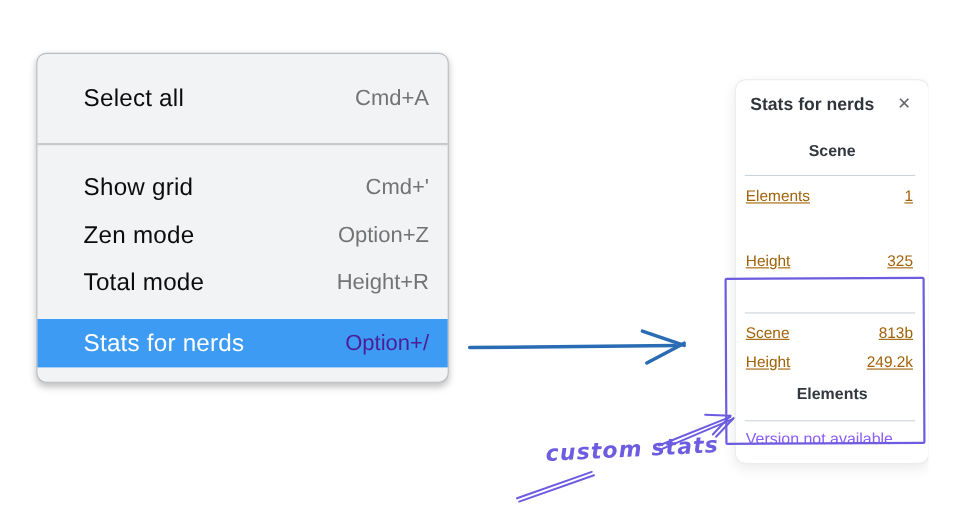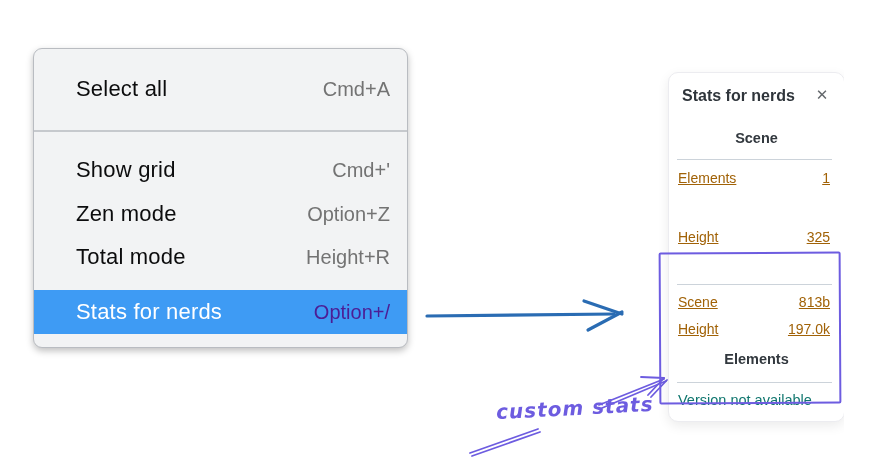--- a/index.html
+++ b/index.html
@@ -108,21 +108,21 @@
     color: #a16207;
     text-decoration: underline;
   }
   .stat-note {
     position: absolute;
     left: 9px; right: 8px;
     height: 24px;
     display: flex;
     align-items: center;
     font-size: 14.5px;
-    color: #0f766e;
+    color: #8b5cf6;
     white-space: nowrap;
   }
 
   
   .purple-box {
     position: absolute;
     left: 659px; top: 252px;
     width: 182px; height: 152px;
     border: 2px solid #6d5ce0;
     border-radius: 2px;
@@ -226,21 +226,21 @@
     </div>
 
     <div class="sec-hr" style="top:211px"></div>
 
     <div class="stat-row" style="top:217px">
       <span>Scene</span>
       <span>813b</span>
     </div>
     <div class="stat-row" style="top:244px">
       <span>Height</span>
-      <span>197.0k</span>
+      <span>249.2k</span>
     </div>
 
     <div class="sec-heading" style="top:278px">Elements</div>
     <div class="sec-hr" style="top:309px"></div>
 
     <div class="stat-note" style="top:315px">Version not available</div>
   </div>
 
   <div class="purple-box"></div>
 

